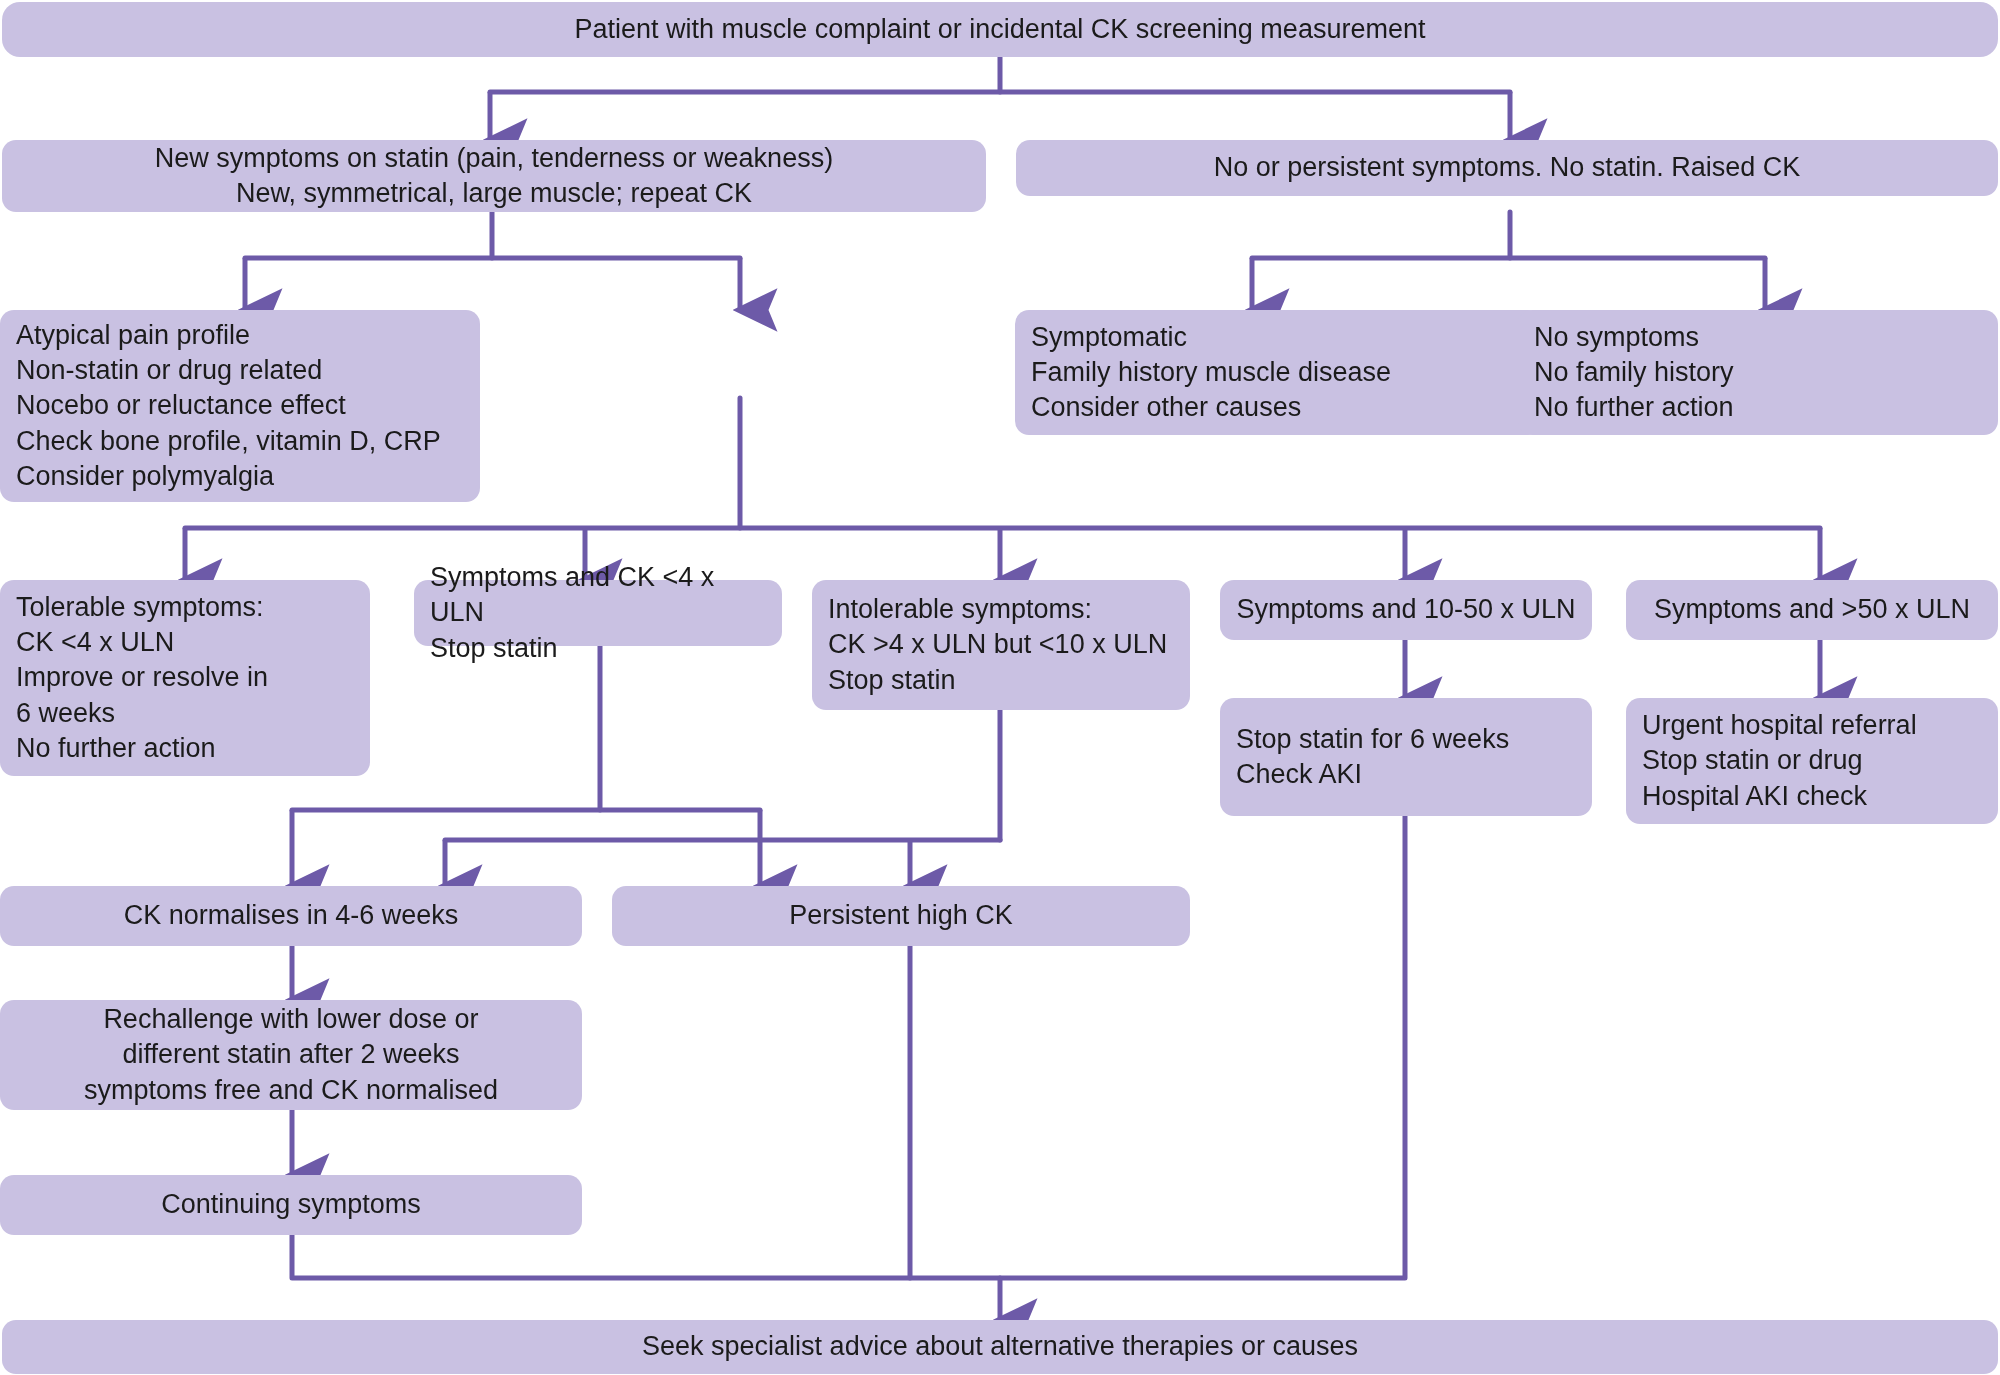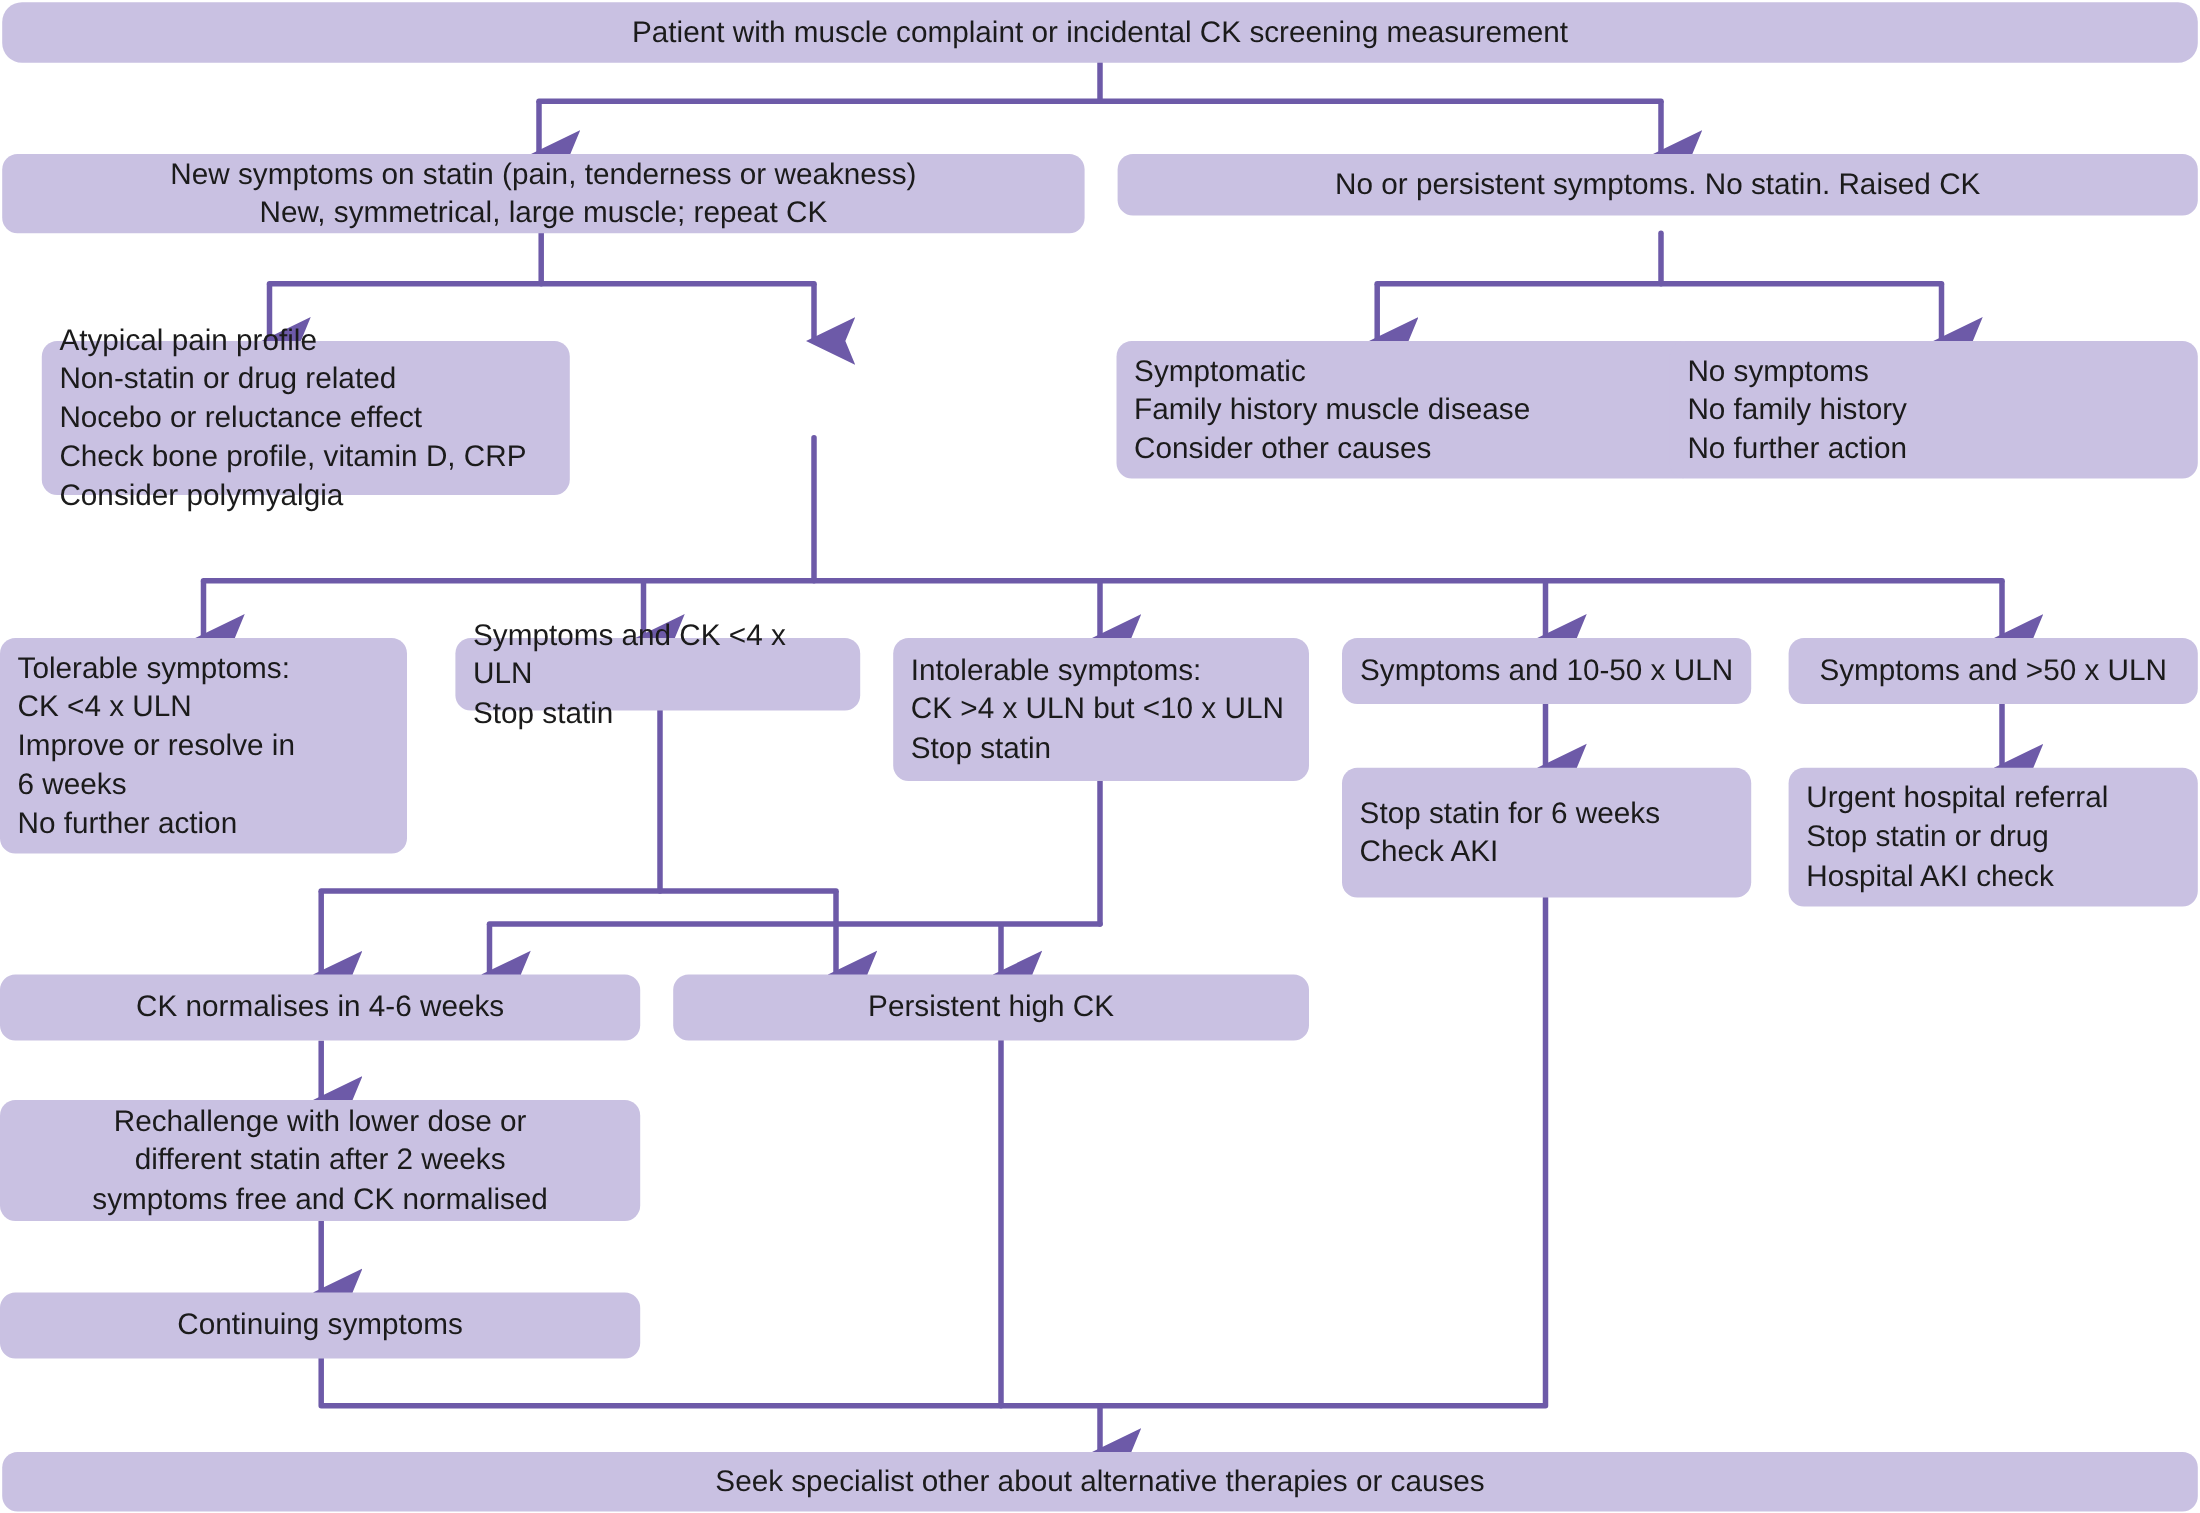--- a/index.html
+++ b/index.html
@@ -116,21 +116,21 @@
 
   <div class="node center" style="left:2px; top:140px; width:984px; height:72px;">
     <span>New symptoms on statin (pain, tenderness or weakness)
 New, symmetrical, large muscle; repeat CK</span>
   </div>
 
   <div class="node center" style="left:1016px; top:140px; width:982px; height:56px;">
     <span>No or persistent symptoms. No statin. Raised CK</span>
   </div>
 
-  <div class="node left" style="left:0px; top:310px; width:480px; height:140px;margin-left:38px;">
+  <div class="node left" style="left:0px; top:310px; width:480px; height:192px;">
     <span>Atypical pain profile
 Non-statin or drug related
 Nocebo or reluctance effect
 Check bone profile, vitamin D, CRP
 Consider polymyalgia</span>
   </div>
 
 
   <div class="node left" style="left:1015px; top:310px; width:527px; height:125px;">
     <span>Symptomatic
@@ -194,16 +194,16 @@
     <span>Rechallenge with lower dose or
 different statin after 2 weeks
 symptoms free and CK normalised</span>
   </div>
 
   <div class="node center" style="left:0px; top:1175px; width:582px; height:60px;">
     <span>Continuing symptoms</span>
   </div>
 
   <div class="node center" style="left:2px; top:1320px; width:1996px; height:54px;">
-    <span>Seek specialist other about alternative therapies or causes</span>
+    <span>Seek specialist advice about alternative therapies or causes</span>
   </div>
 
 </div>
 
 </body></html>

